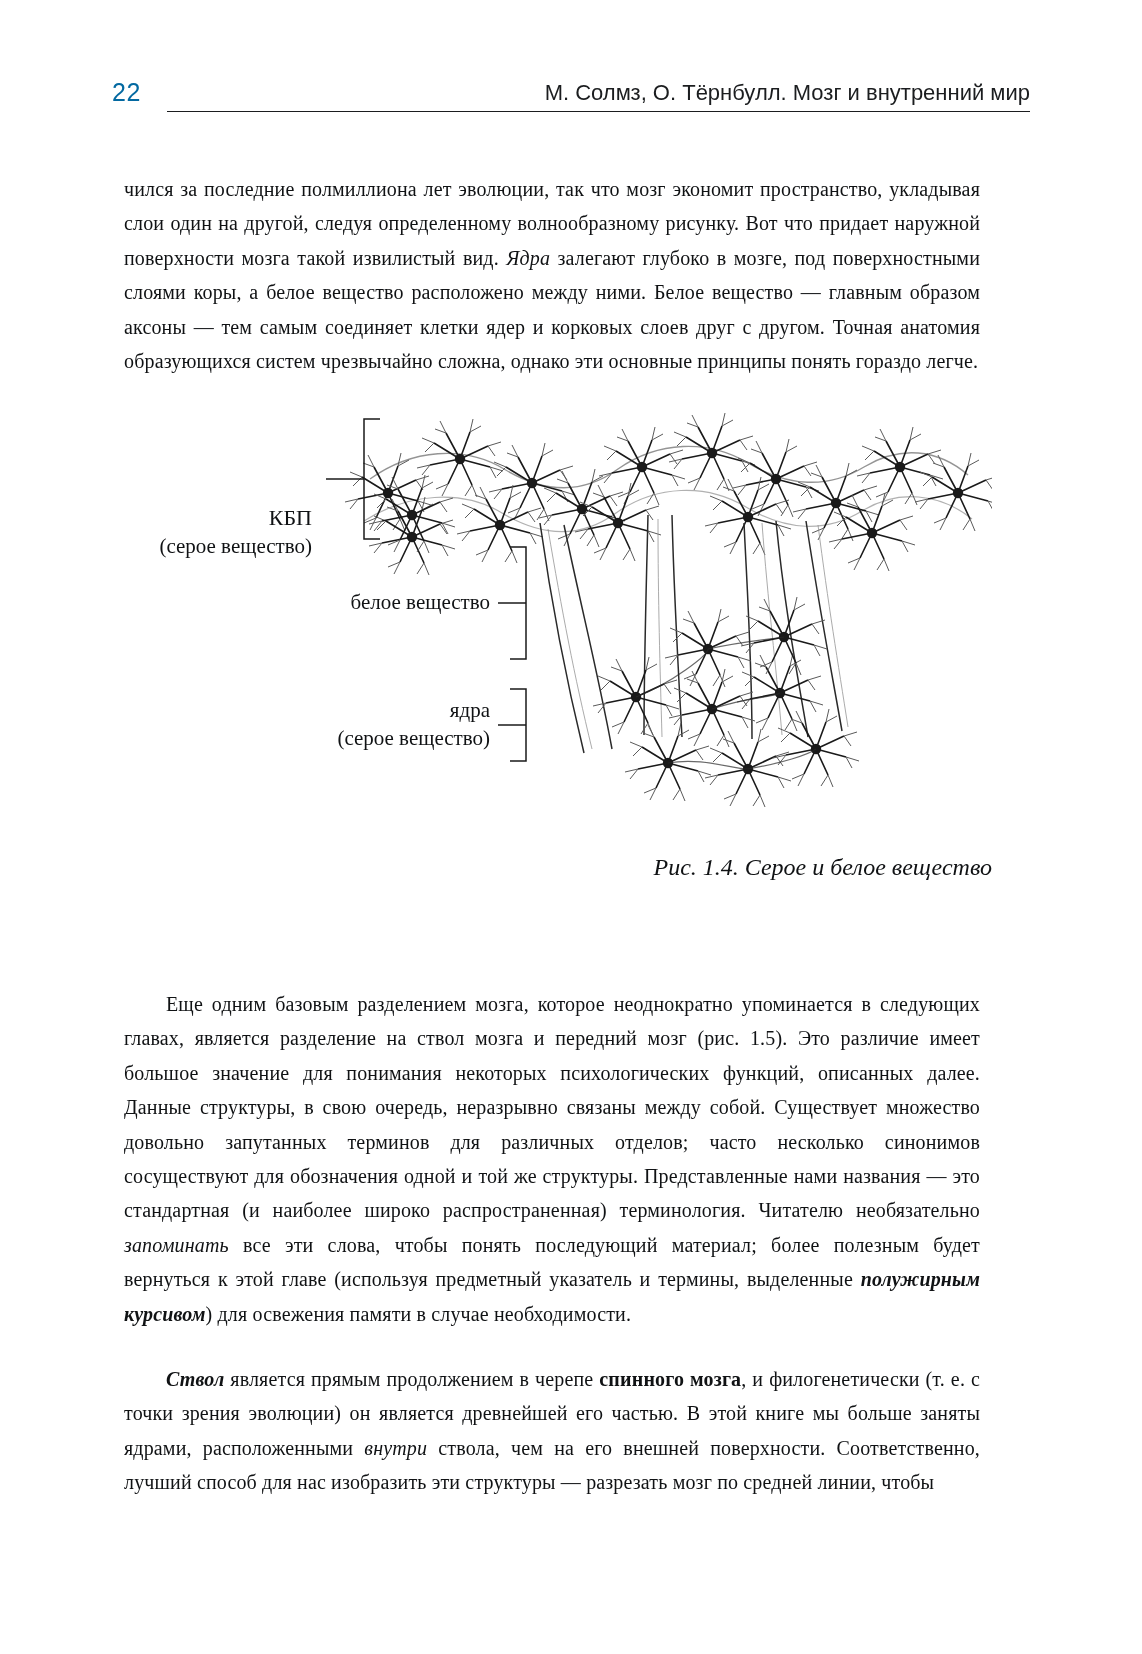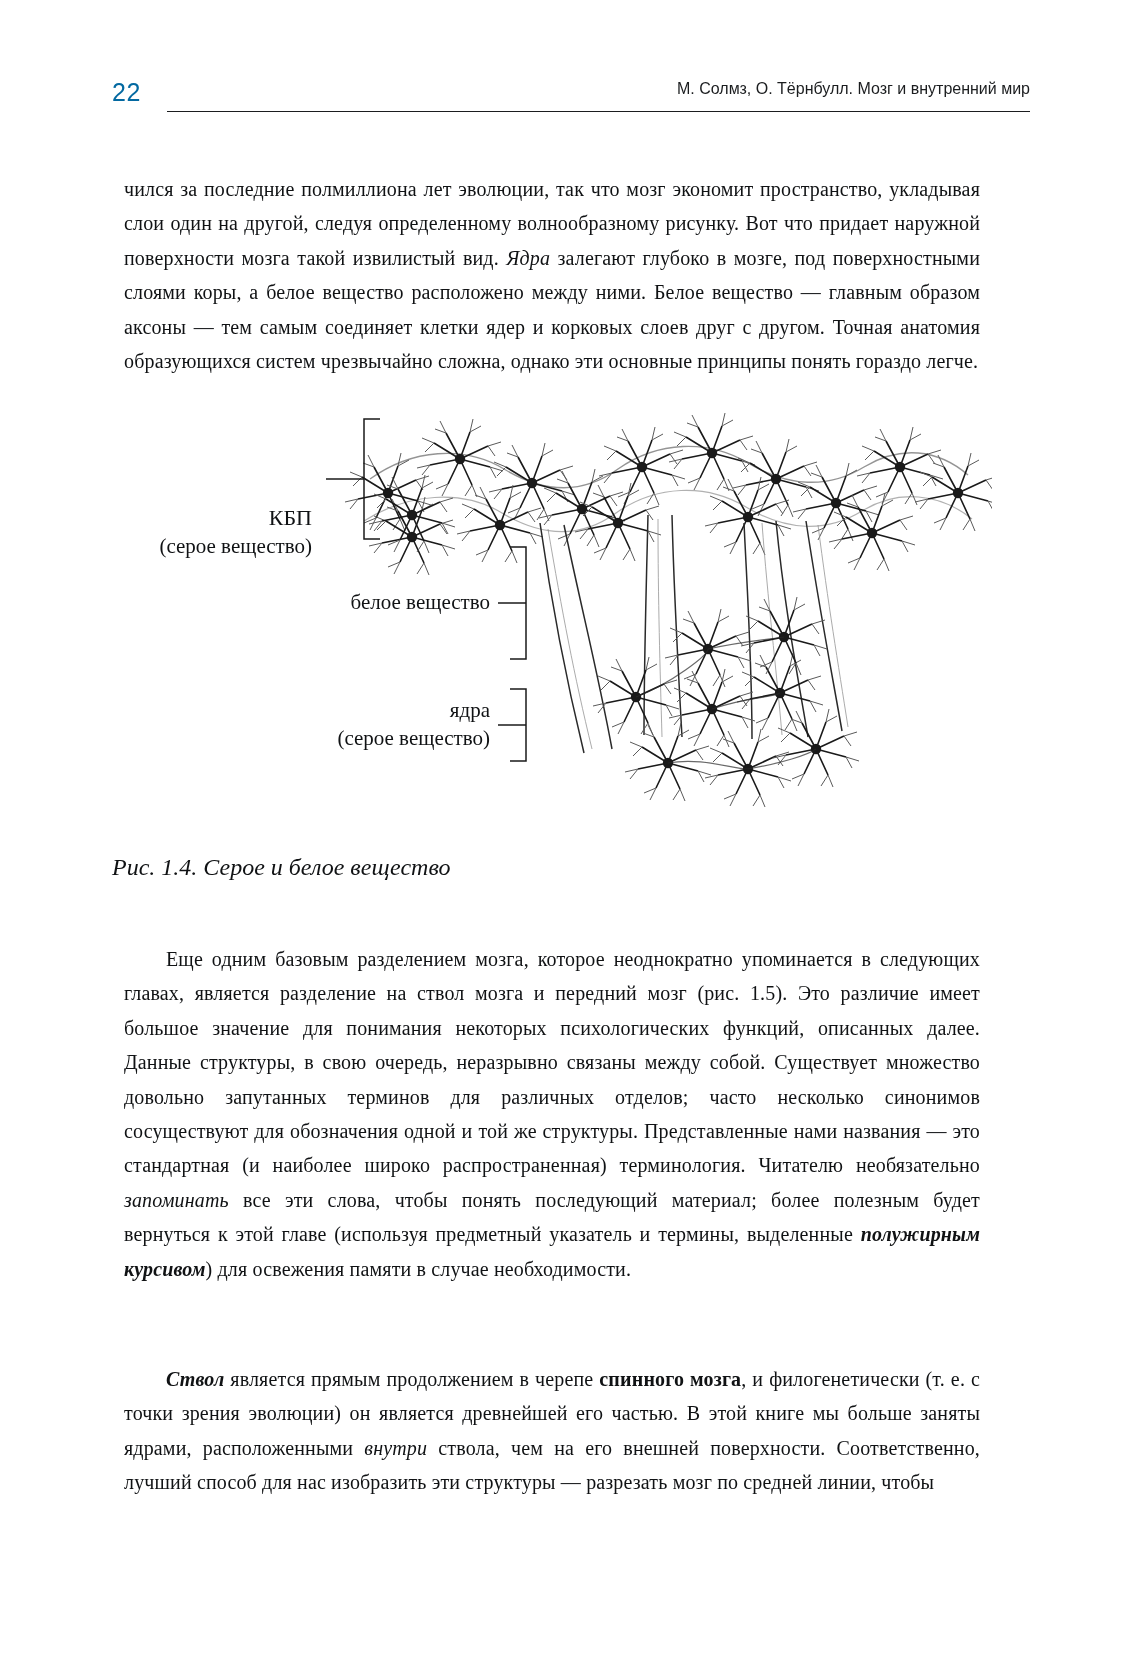--- a/index.html
+++ b/index.html
@@ -35,21 +35,21 @@
     font-family: "Liberation Sans", sans-serif;
     font-size: 25px;
     letter-spacing: 0.5px;
     color: #0369a1;
   }
   .runhead {
     position: absolute;
     right: 0;
     top: 2px;
     font-family: "Liberation Sans", sans-serif;
-    font-size: 16px;
+    font-size: 22px;
     color: #1b1d1f;
     white-space: nowrap;
   }
   .header-rule {
     position: absolute;
     left: 55px;
     right: 0;
     top: 33px;
     border-bottom: 1.6px solid #1b1d1f;
   }
@@ -85,39 +85,39 @@
     top: 397px;
     width: 880px;
     height: 440px;
   }
   .figure svg { display: block; }
   .fig-caption {
     position: absolute;
     left: 112px;
     top: 854px;
     width: 880px;
-    text-align: left;
+    text-align: right;
     font-size: 24px;
     font-style: italic;
     color: #101214;
   }
 
   
   .section-heading {
     position: absolute;
     left: 155px;
     top: 917px;
     font-family: "Liberation Sans", sans-serif;
     font-size: 29px;
     font-weight: 400;
     color: #101214;
     letter-spacing: 0.2px;
   }
 
-  #para-2 { top: 930px; }
+  #para-2 { top: 975px; }
   #para-3 { top: 1350px; }
 
   .lbl {
     font-family: "Liberation Serif", serif;
     font-size: 21px;
     fill: #101214;
   }
   .lbl-b {
     font-family: "Liberation Serif", serif;
     font-size: 22px;

